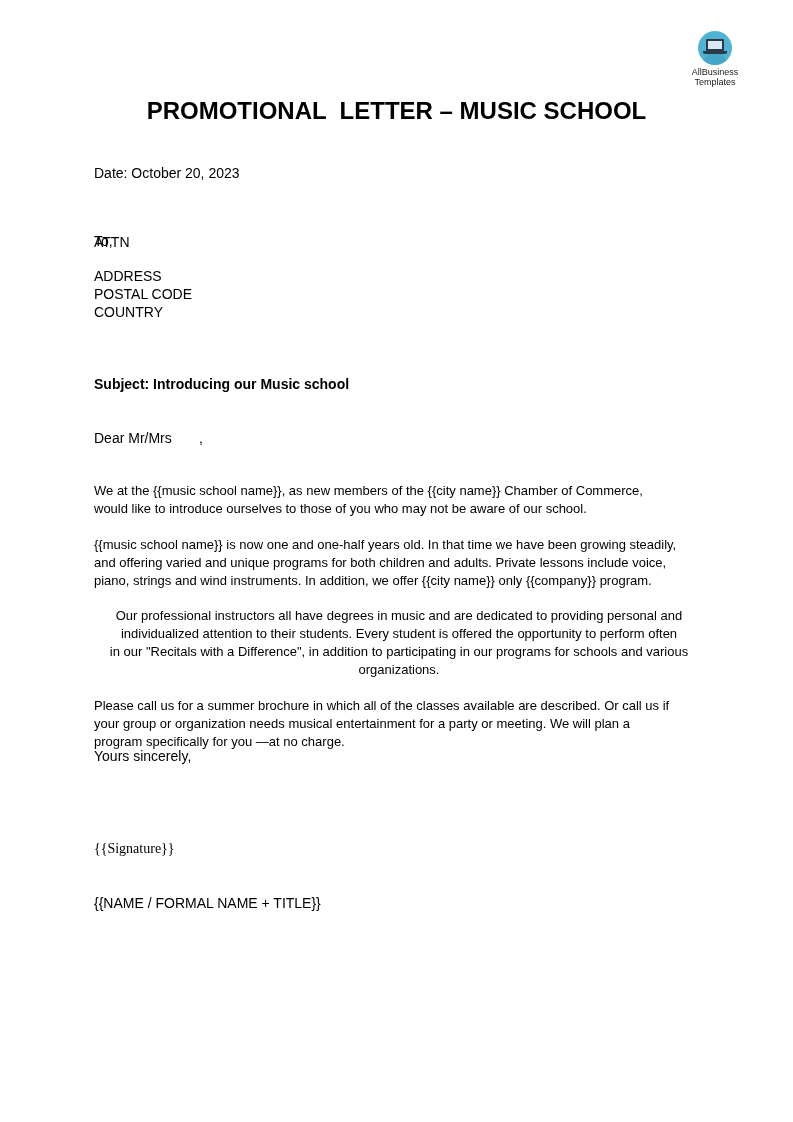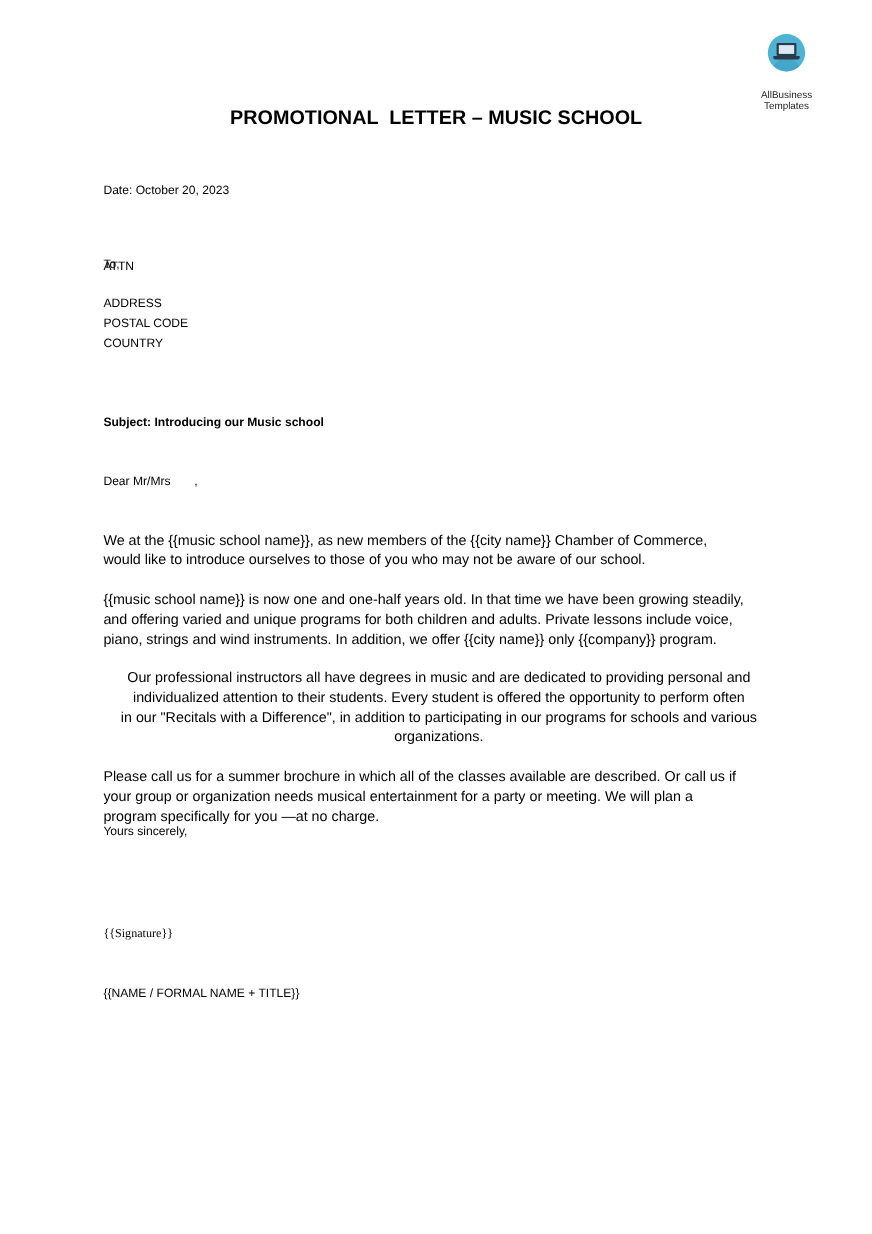--- a/index.html
+++ b/index.html
@@ -68,37 +68,37 @@
       width: 24px;
       height: 3px;
       background: #2b3a4a;
       border-radius: 0 0 2px 2px;
       z-index: 2;
     }
     .logo-text {
       font-size: 9px;
       line-height: 10px;
       color: #222;
-      margin-top: 16px;
+      margin-top: 2px;
       font-family: "Liberation Sans", sans-serif;
     }
     .title {
       position: absolute;
       left: 0;
       width: 793px;
       top: 97px;
       text-align: center;
       font-weight: bold;
-      font-size: 18px;
+      font-size: 24px;
       white-space: pre;
     }
     .line {
       position: absolute;
       left: 94px;
-      font-size: 11px;
+      font-size: 14px;
       line-height: 18px;
       white-space: pre;
     }
     .para {
       position: absolute;
       left: 94px;
       width: 610px;
       font-size: 13px;
       line-height: 18px;
       white-space: pre-line;

